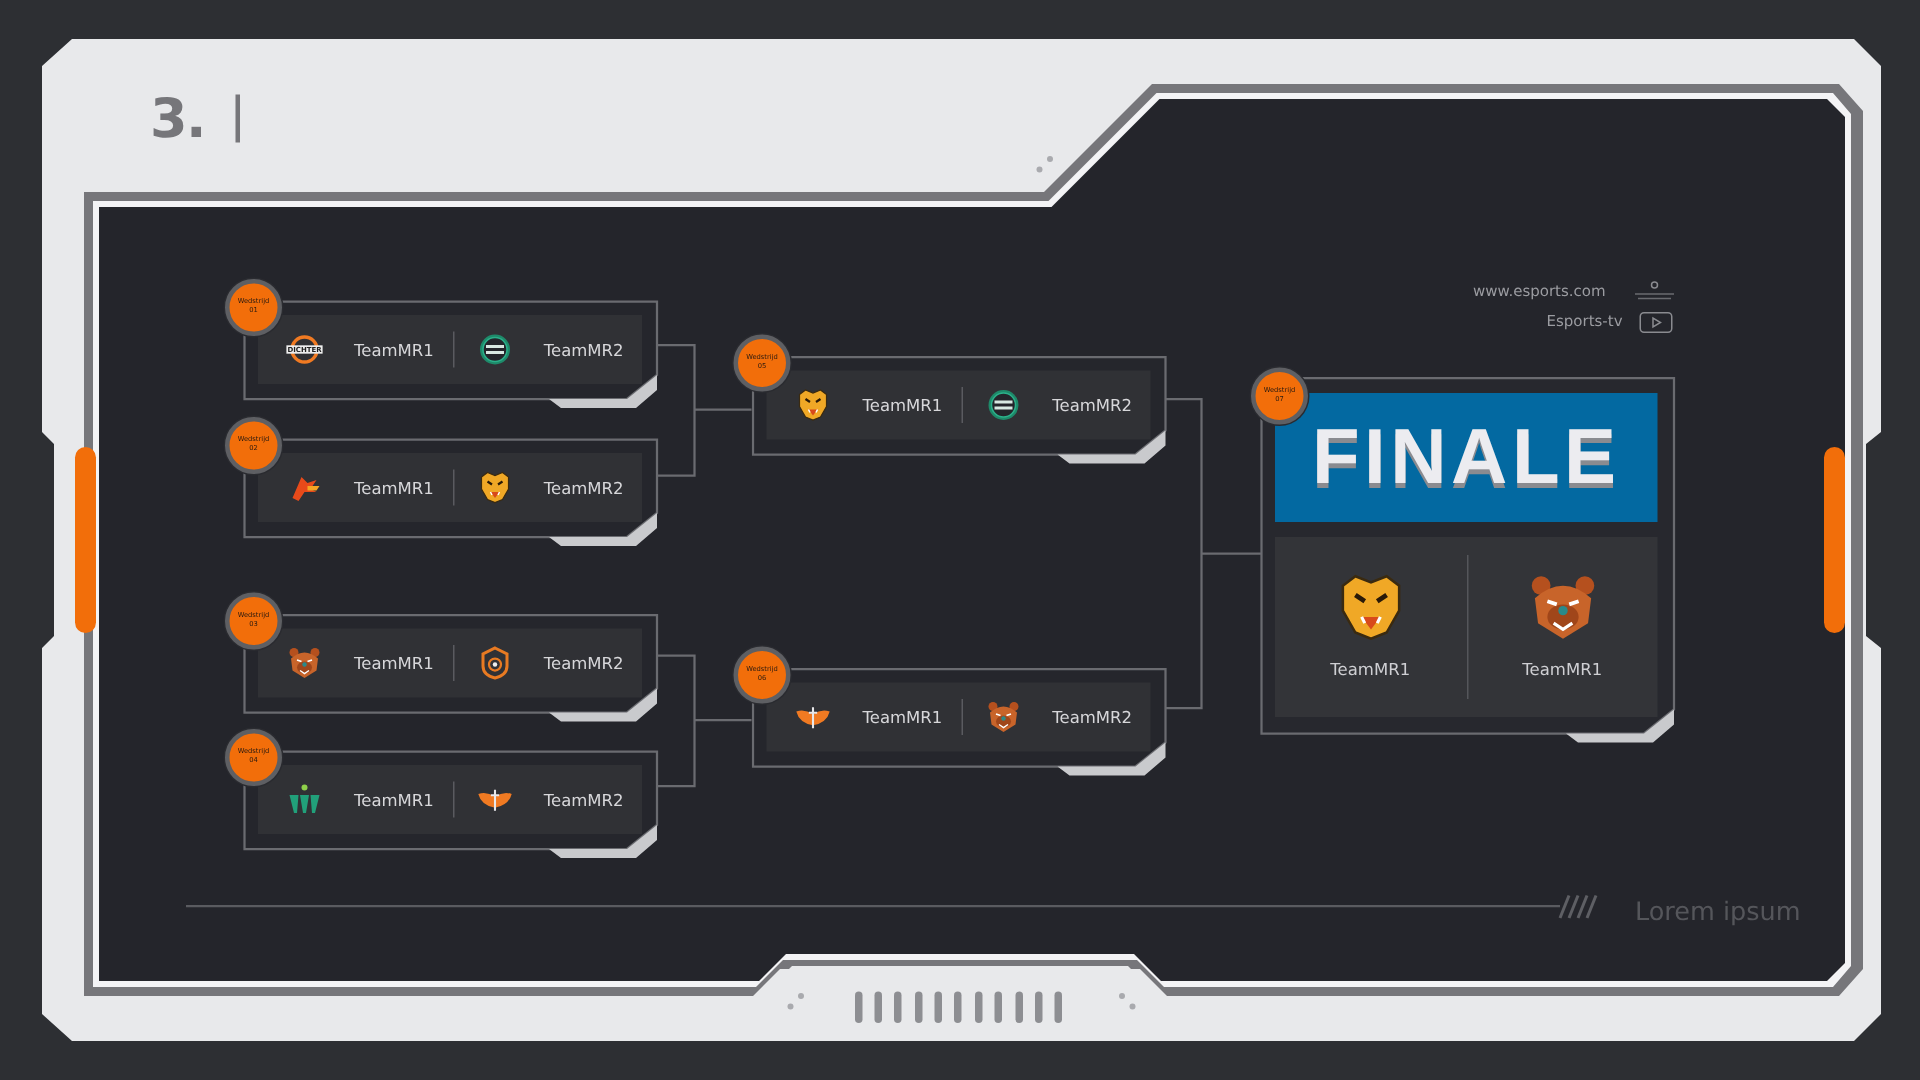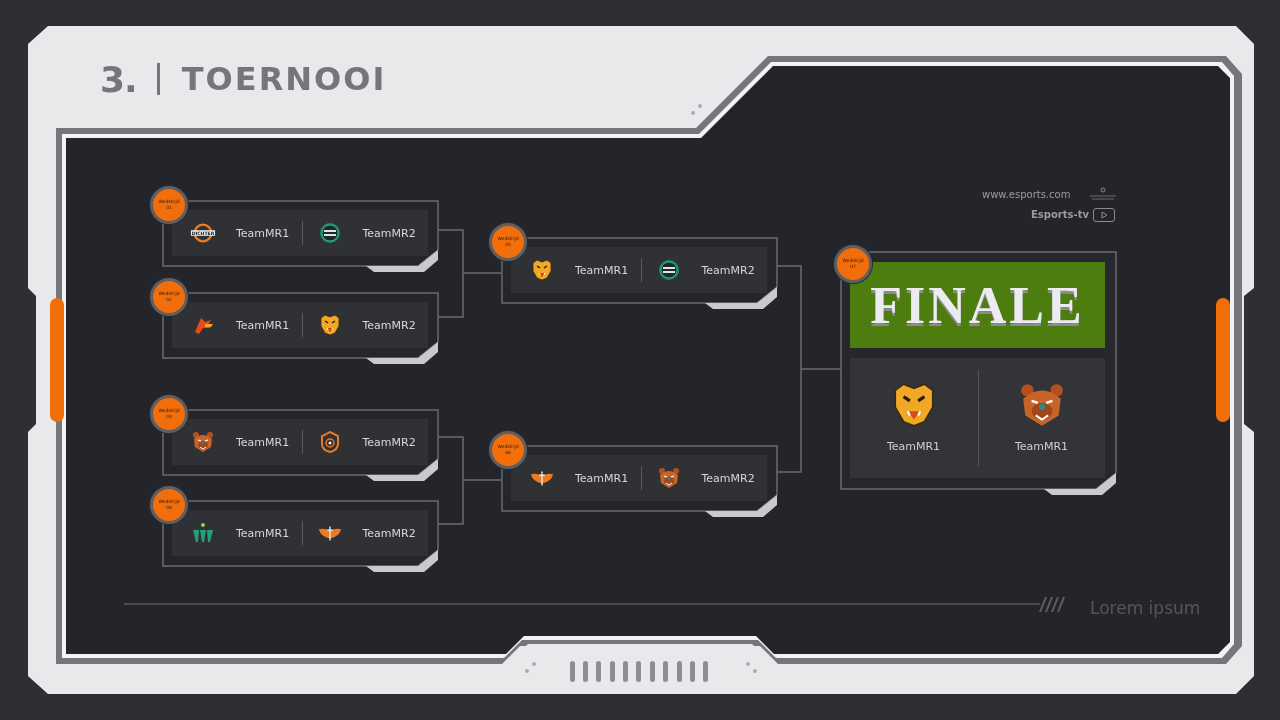--- a/index.html
+++ b/index.html
@@ -13,21 +13,21 @@
   .match{position:absolute;}
   .match .outer{position:absolute;left:0;top:0;right:0;bottom:0;}
   .match .inner{position:absolute;background:#303135;display:flex;align-items:center;}
   .team{display:flex;align-items:center;flex:1;justify-content:flex-start;}
   .team .logo{width:26px;height:26px;display:flex;align-items:center;justify-content:center;}
   .team .name{color:#d7d7da;font-size:11px;margin-left:20px;white-space:nowrap;}
   .vsep{width:1px;height:24px;background:#5a5b60;}
   .badge{position:absolute;width:32px;height:32px;border-radius:50%;background:#f26e0a;border:3px solid #5e5f63;box-shadow:0 0 0 1px #2a2b30;display:flex;flex-direction:column;align-items:center;justify-content:center;color:#2a1a10;font-size:4.5px;line-height:6px;text-align:center;}
   .info{position:absolute;color:#9b9ca1;font-size:10px;}
   .lorem{position:absolute;left:1090px;top:598px;color:#55565b;font-size:17px;}
-  .finale-title{position:absolute;left:850px;top:262px;width:255px;height:86px;background:#4d7c0f;display:flex;align-items:center;justify-content:center;color:#ececf0;font-family:Liberation Serif, serif;font-weight:bold;font-size:52px;letter-spacing:3px;text-shadow:0 3px 0 #8a8b90;}
+  .finale-title{position:absolute;left:850px;top:262px;width:255px;height:86px;background:#0369a1;display:flex;align-items:center;justify-content:center;color:#ececf0;font-family:Liberation Sans, sans-serif;font-weight:bold;font-size:52px;letter-spacing:3px;text-shadow:0 3px 0 #8a8b90;}
   .finale-teams{position:absolute;left:850px;top:358px;width:255px;height:120px;background:#333438;}
   .fteam{position:absolute;top:0;width:127px;height:120px;display:flex;flex-direction:column;align-items:center;}
   .fteam .name{color:#cfcfd3;font-size:11px;margin-top:10px;}
 </style>
 </head>
 <body>
 
 <svg class="abs" style="left:0;top:0" width="1280" height="720">
 
   <path d="M48 26 L1236 26 L1254 44 L1254 288 L1244 296 L1244 424 L1254 432 L1254 676 L1236 694 L48 694 L28 676 L28 432 L36 424 L36 296 L28 288 L28 44 Z" fill="#e8e9eb"></path>
@@ -78,32 +78,31 @@
     <polyline points="436,437 463,437 463,524 436,524"></polyline>
     <line x1="463" y1="480" x2="501" y2="480"></line>
     <polyline points="776,266 801,266 801,472 776,472"></polyline>
     <line x1="801" y1="369" x2="841" y2="369"></line>
   </g>
 </svg>
 
 <div class="title">
   <span class="num">3.</span>
   <span class="sep"></span>
-  <span class="txt">TOERNOOI</span>
 </div>
 
 <div class="info" style="left:982px;top:189px;">www.esports.com</div>
 <div class="abs" style="left:1088px;top:186px;width:30px;height:16px;">
   <svg width="30" height="16">
       <circle cx="15" cy="4" r="2" fill="none" stroke="#8a8b90" stroke-width="1"></circle>
       <line x1="2" y1="10" x2="28" y2="10" stroke="#6a6b70"></line>
       <line x1="4" y1="13" x2="26" y2="13" stroke="#6a6b70"></line>
     </svg>
 </div>
-<div class="info" style="left:1031px;top:209px;font-weight:bold;">Esports-tv</div>
+<div class="info" style="left:1031px;top:209px;">Esports-tv</div>
 <div class="abs" style="left:1093px;top:208px;width:22px;height:14px;border:1px solid #8a8b90;border-radius:3px;box-sizing:border-box;">
   <svg width="20" height="12">
       <polygon points="8,3 8,9 13,6" fill="none" stroke="#8a8b90" stroke-width="1"></polygon>
     </svg>
 </div>
 
 <div class="lorem">Lorem ipsum</div>
 
 <div id="m1" class="match" style="left:162px;top:200px;width:276px;height:72px;">
     <svg class="outer" width="278" height="74">

